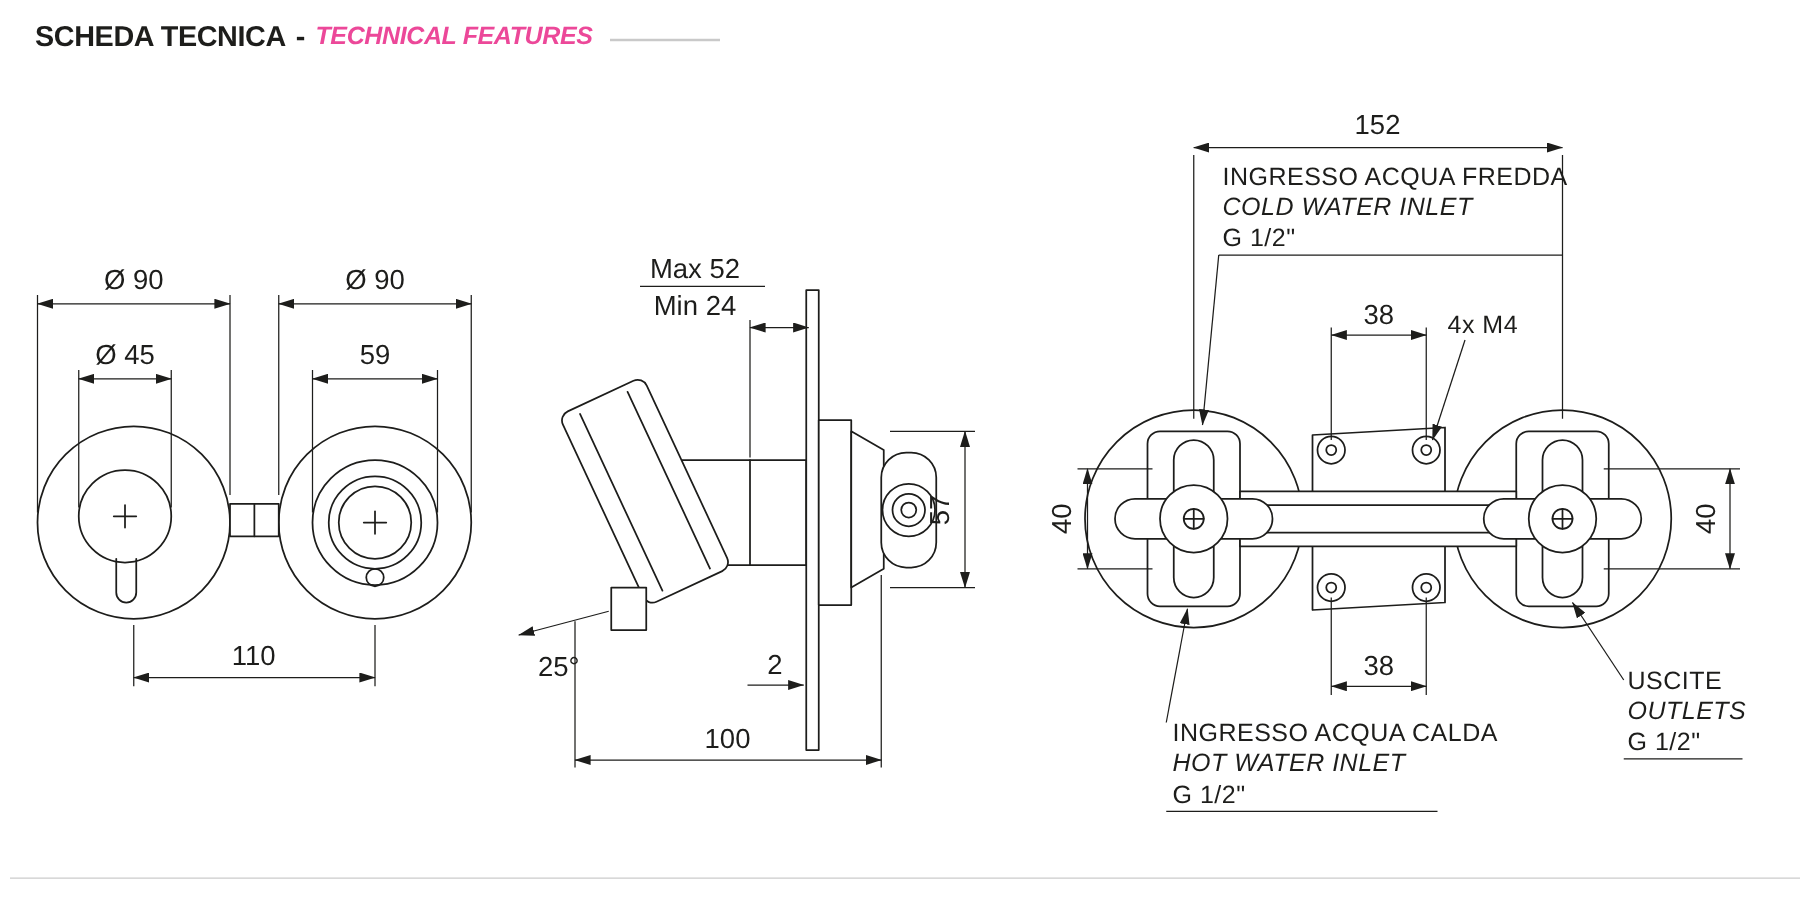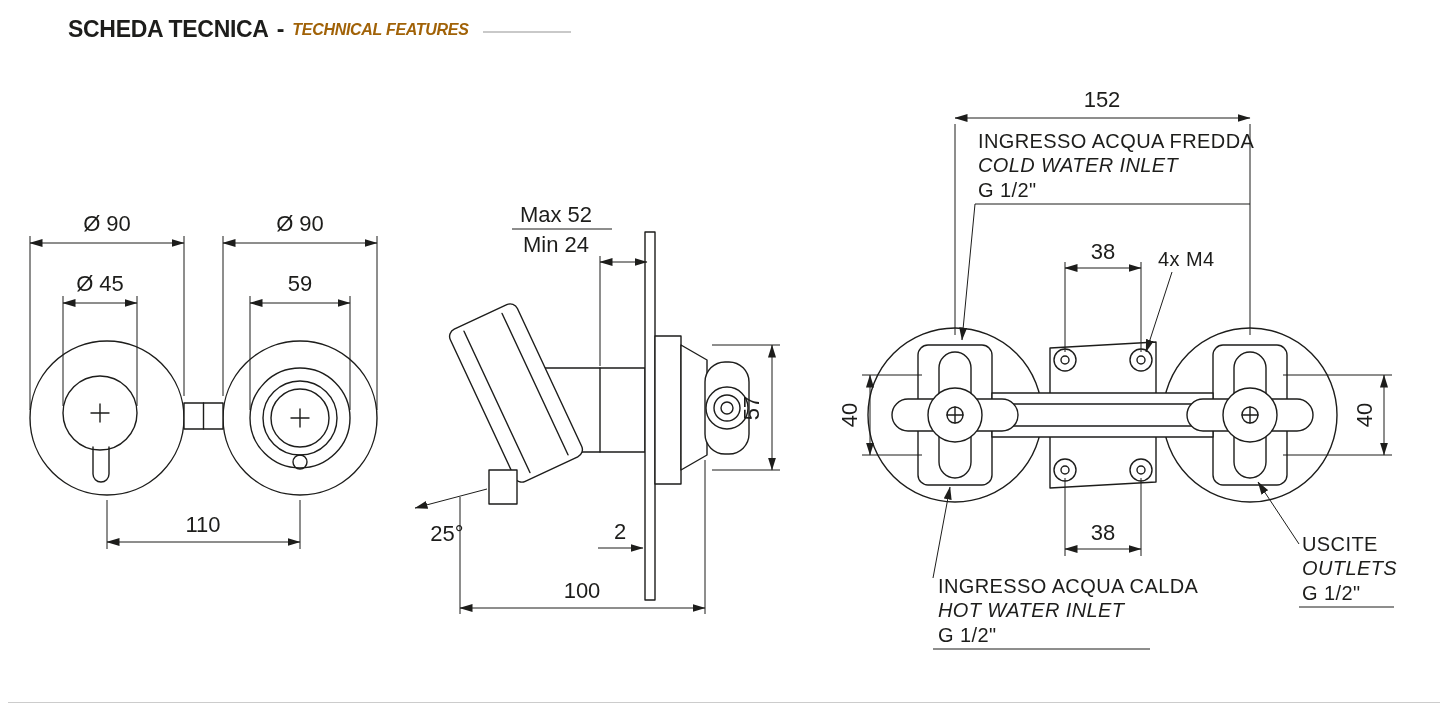--- a/index.html
+++ b/index.html
@@ -1,23 +1,23 @@
 <!DOCTYPE html>
 <html><head>
 <meta charset="utf-8">
 <style>
   html,body{margin:0;padding:0;}
   body{
     width:1448px;height:724px;position:relative;background:#ffffff;
     font-family:"Liberation Sans",sans-serif;color:#1d1d1b;overflow:hidden;
   }
   .header{position:absolute;left:28px;top:16px;display:flex;align-items:center;white-space:nowrap;}
-  .h-main{font-weight:700;font-size:23px;letter-spacing:-0.3px;color:#1d1d1b;margin-left:40px;}
+  .h-main{font-weight:700;font-size:23px;letter-spacing:-0.3px;color:#1d1d1b;}
   .h-sep{font-weight:700;font-size:23px;color:#1d1d1b;margin:0 8px;}
-  .h-sub{font-weight:700;font-style:italic;font-size:16px;letter-spacing:-0.3px;color:#a16207;}
+  .h-sub{font-weight:700;font-style:italic;font-size:20px;letter-spacing:-0.3px;color:#ec4899;}
   .h-rule{display:inline-block;width:88px;height:2px;background:#c9c9c9;margin-left:14px;margin-top:4px;}
   .b-rule{position:absolute;left:8px;right:8px;top:702px;height:1px;background:#cccccc;}
   svg{position:absolute;left:0;top:0;}
   .ln{stroke:#1d1d1b;stroke-width:1.4;fill:none;stroke-linejoin:round;stroke-linecap:round;}
   .wf{fill:#ffffff;}
   .dim{stroke:#1d1d1b;stroke-width:1;fill:none;}
   text{font-family:"Liberation Sans",sans-serif;fill:#1d1d1b;stroke:none;}
   .t22{font-size:22px;}
   .t20{font-size:20px;letter-spacing:0.4px;}
   .ti{font-style:italic;}

